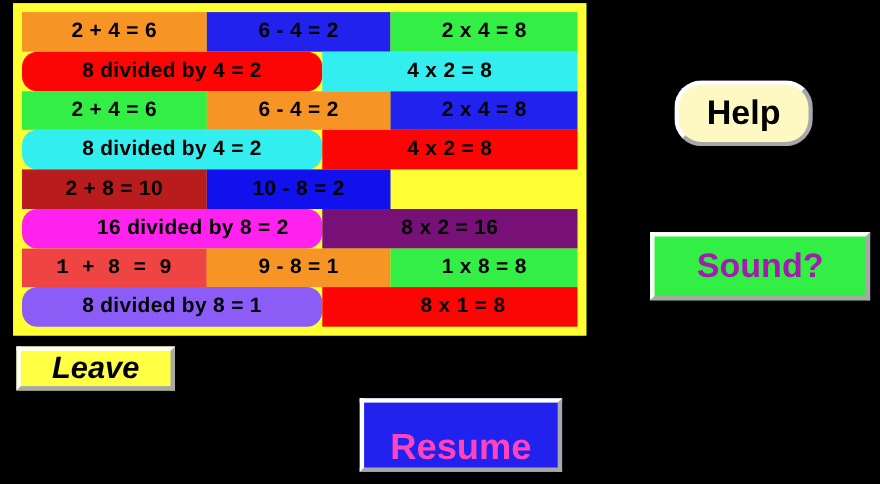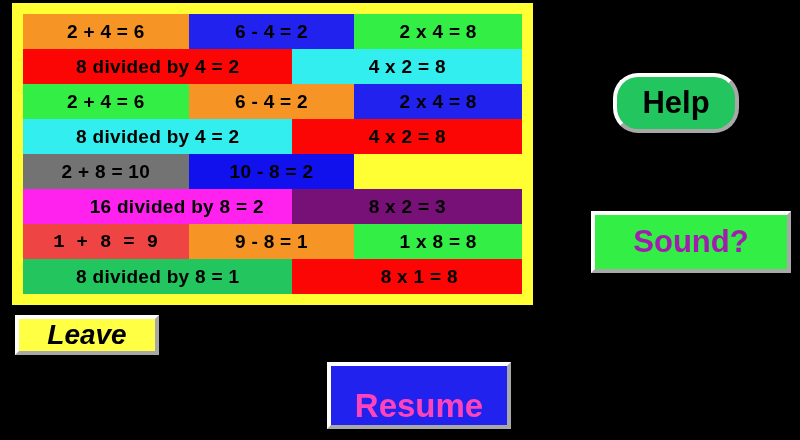--- a/index.html
+++ b/index.html
@@ -24,21 +24,21 @@
   }
 
   
   #fact-panel {
     position: absolute;
     left: 12px;
     top: 3px;
     width: 521px;
     height: 302px;
     background: #ffff33;
-    border: 8px solid #6d28d9;
+    border: 5px solid #6d28d9;
     box-sizing: border-box;
     padding: 3px;
   }
   #fact-grid {
     width: 100%;
     height: 100%;
     display: flex;
     flex-direction: column;
   }
   .fact-row {
@@ -56,21 +56,21 @@
     letter-spacing: 0.3px;
     white-space: nowrap;
     overflow: hidden;
     box-sizing: border-box;
   }
   
   .row-3 .fact-cell:nth-child(1) { flex: 0 0 33.2%; }
   .row-3 .fact-cell:nth-child(2) { flex: 0 0 33.2%; }
   .row-3 .fact-cell:nth-child(3) { flex: 0 0 33.6%; }
   
-  .row-2 .fact-cell:nth-child(1) { flex: 0 0 54%; }
+  .row-2 .fact-cell:nth-child(1) { flex: 0 0 54%; border-radius: 14px; }
   .row-2 .fact-cell:nth-child(2) { flex: 0 0 46%; }
 
   
   .btn {
     position: absolute;
     display: flex;
     align-items: center;
     justify-content: center;
     font-weight: bold;
     box-sizing: border-box;
@@ -140,40 +140,40 @@
         <div class="fact-row row-3">
           <div class="fact-cell" style="background: rgb(51, 238, 68);">2 + 4 = 6</div>
           <div class="fact-cell" style="background: rgb(247, 148, 38);">6 - 4 = 2</div>
           <div class="fact-cell" style="background: rgb(34, 34, 238);">2 x 4 = 8</div>
         </div>
         <div class="fact-row row-2">
           <div class="fact-cell" style="background: rgb(51, 238, 238);">8 divided by 4 = 2</div>
           <div class="fact-cell" style="background: rgb(251, 5, 5);">4 x 2 = 8</div>
         </div>
         <div class="fact-row row-3">
-          <div class="fact-cell" style="background: #737373;">2 + 8 = 10</div>
+          <div class="fact-cell" style="background: #b91c1c;">2 + 8 = 10</div>
           <div class="fact-cell" style="background: rgb(17, 17, 238);">10 - 8 = 2</div>
         </div>
         <div class="fact-row row-2">
           <div class="fact-cell" style="background: rgb(255, 34, 238); padding-left: 38px;">16 divided by 8 = 2</div>
-          <div class="fact-cell" style="background: rgb(119, 17, 119);">8 x 2 = 3</div>
+          <div class="fact-cell" style="background: rgb(119, 17, 119);">8 x 2 = 16</div>
         </div>
         <div class="fact-row row-3">
           <div class="fact-cell" style="background: #ef4444; font-family: Liberation Mono, monospace;">1 + 8 = 9</div>
           <div class="fact-cell" style="background: rgb(247, 148, 38);">9 - 8 = 1</div>
           <div class="fact-cell" style="background: rgb(51, 238, 68);">1 x 8 = 8</div>
         </div>
         <div class="fact-row row-2">
-          <div class="fact-cell" style="background: #22c55e;">8 divided by 8 = 1</div>
+          <div class="fact-cell" style="background: #8b5cf6;">8 divided by 8 = 1</div>
           <div class="fact-cell" style="background: rgb(251, 5, 5); padding-left: 24px;">8 x 1 = 8</div>
         </div>
       </div>
   </div>
 
-  <div class="btn btn-3d" id="help-button" style="background: #22c55e; color: rgb(0, 0, 0); border-radius: 25px;">
+  <div class="btn btn-3d" id="help-button" style="background: #fef9c3; color: rgb(0, 0, 0); border-radius: 25px;">
     <span>Help</span>
   </div>
 
   <div class="btn btn-3d" id="sound-button" style="background: rgb(51, 238, 68); color: #a21caf;">
     <span>Sound?</span>
   </div>
 
   <div class="btn btn-3d" id="leave-button" style="background: rgb(255, 255, 68); color: rgb(0, 0, 0);">
     <span>Leave</span>
   </div>

